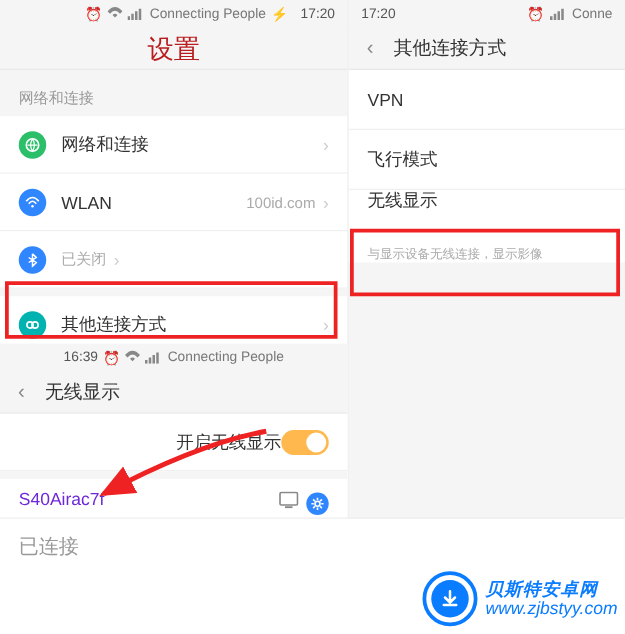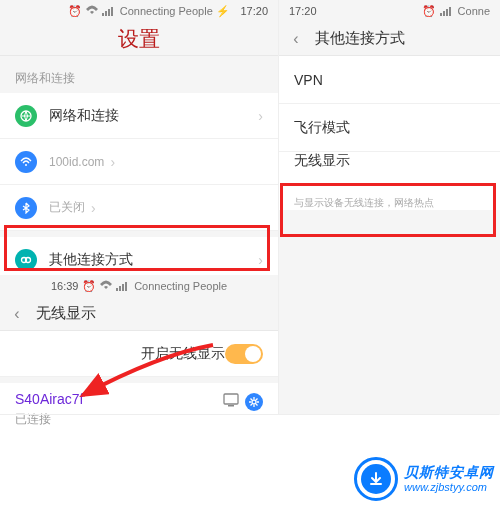--- a/index.html
+++ b/index.html
@@ -43,32 +43,32 @@
   .p2 .row { height: 48px; }
   .row2 { height: 58px !important; flex-direction: column; align-items: flex-start; justify-content: center; gap:3px;}
   .row2 .sub { font-size: 10px; color: #aaa; }
 
   
   .p3 .row { height: 46px; text-align: right; }
   .toggle { width: 38px; height: 20px; border-radius: 10px; background: #ffb84d; position: relative; }
   .toggle::after { content:""; width:16px; height:16px; border-radius:8px; background:#fff; position:absolute; right:2px; top:2px;}
   .device-row { display:block; background:#fff; padding: 8px 15px 10px; position:relative; border-top: 6px solid #f5f5f5;}
   .device-name { font-size: 14px; color:#6d28d9;}
-  .device-sub { font-size: 12px; color:#999; margin-top:4px;}
+  .device-sub { font-size: 16px; color:#999; margin-top:20px;}
   .device-icons { position:absolute; right:15px; top:10px; display:flex; gap:6px; align-items:center;}
   .gear { width:18px; height:18px; border-radius:9px; background:#2f86ff; display:flex; align-items:center; justify-content:center;}
 
   .arrow { position:absolute; left: 68px; top: 340px; width: 150px; height: 70px; z-index:4; pointer-events:none;}
 
   .watermark { position:absolute; right: 6px; bottom: 6px; display:flex; align-items:center; gap:6px; z-index:10;}
   .wm-circle { width:44px; height:44px; border-radius:22px; border: 3px solid #0a7cff; display:flex; align-items:center; justify-content:center;}
   .wm-inner { width:30px; height:30px; border-radius:15px; background:#0a7cff; display:flex; align-items:center; justify-content:center; color:#fff; font-size:16px;}
   .wm-text { display:flex; flex-direction:column; line-height:1.1;font-style:italic;}
   .wm-text .l1 { font-size:14px; font-weight:bold; color:#0a7cff; letter-spacing:1px;}
-  .wm-text .l2 { font-size:11px; color:#0a7cff;}
+  .wm-text .l2 { font-size:14px; color:#0a7cff;}
 
   .img-border { position:absolute; left:0; top:0; width:499px; height:415px; border-bottom:1px solid #eee; pointer-events:none;}
 </style>
 </head>
 <body>
 
 <div class="panel p1">
   <div class="status-bar">
     <span class="alarm-icon">⏰</span>
     <span>
@@ -106,20 +106,21 @@
     <div class="chev">›</div>
   </div>
 
   <div class="row">
     <div class="icon ic-blue">
       <svg width="12" height="12" viewBox="0 0 12 12">
           <path d="M1 5 Q6 -1 11 5 M3 7 Q6 3 9 7" fill="none" stroke="#fff" stroke-width="1.3"></path>
           <circle cx="6" cy="9" r="1" fill="#fff"></circle>
         </svg>
     </div>
+    <div class="label">WLAN</div>
     <div class="value">100id.com</div>
     <div class="chev">›</div>
   </div>
 
   <div class="row">
     <div class="icon ic-bt">
       <svg width="12" height="12" viewBox="0 0 12 12">
           <path d="M6 1 L9 4 L6 6 L9 8 L6 11 V1 M3 4 L6 6 L3 8" fill="none" stroke="#fff" stroke-width="1.2"></path>
         </svg>
     </div>
@@ -159,21 +160,21 @@
   </div>
 
   <div class="row">
     <div class="label">VPN</div>
   </div>
   <div class="row">
     <div class="label">飞行模式</div>
   </div>
   <div class="row row2">
     <div class="label">无线显示</div>
-    <div class="sub">与显示设备无线连接，网络热点</div>
+    <div class="sub">与显示设备无线连接，显示影像</div>
   </div>
 </div>
 
 <div class="panel p3">
   <div class="status-bar" style="justify-content:center;">
     <span class="time" style="margin-left:0;">16:39</span>
     <span style="display:flex; gap:4px; align-items:center;">
       <span class="alarm-icon">⏰</span>
       <span>
         <svg width="12" height="10" viewBox="0 0 12 10">

